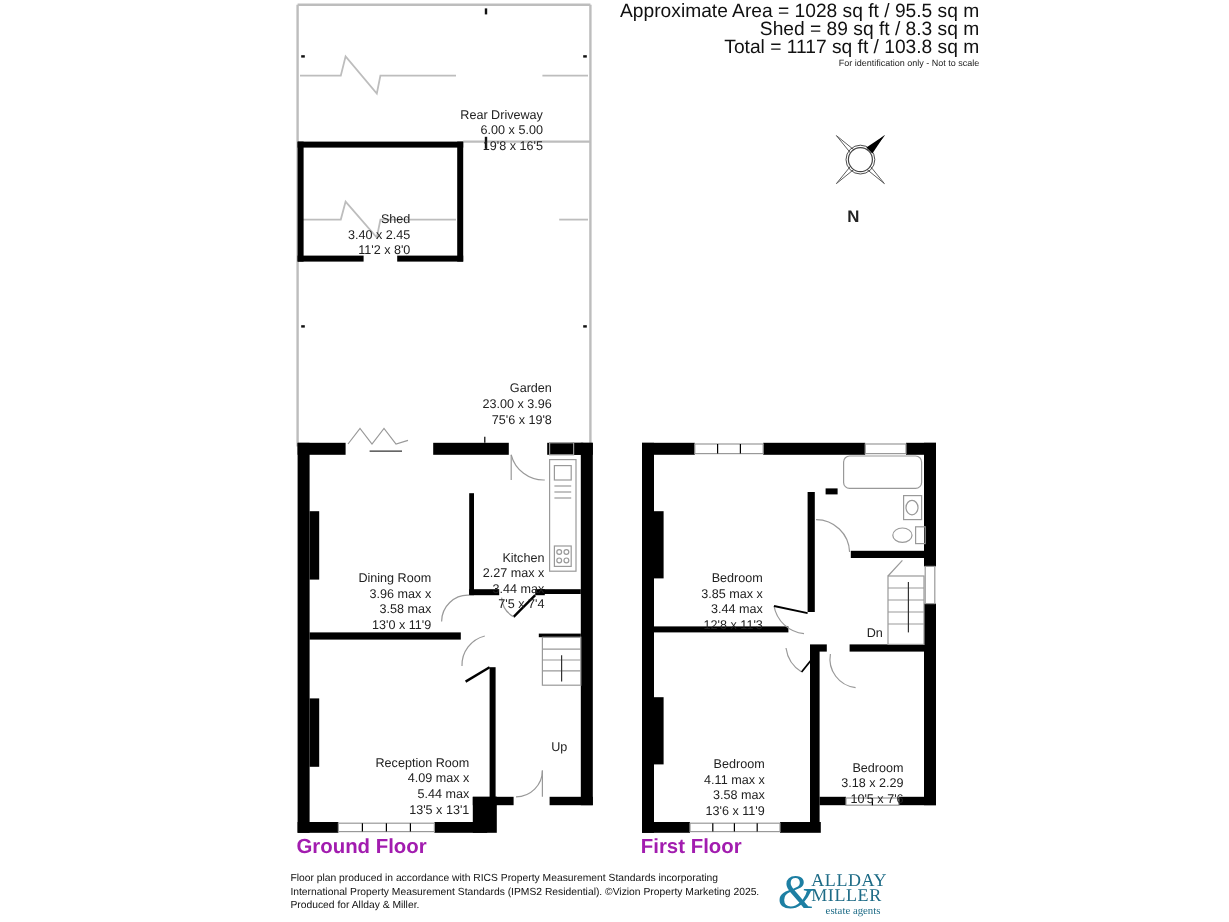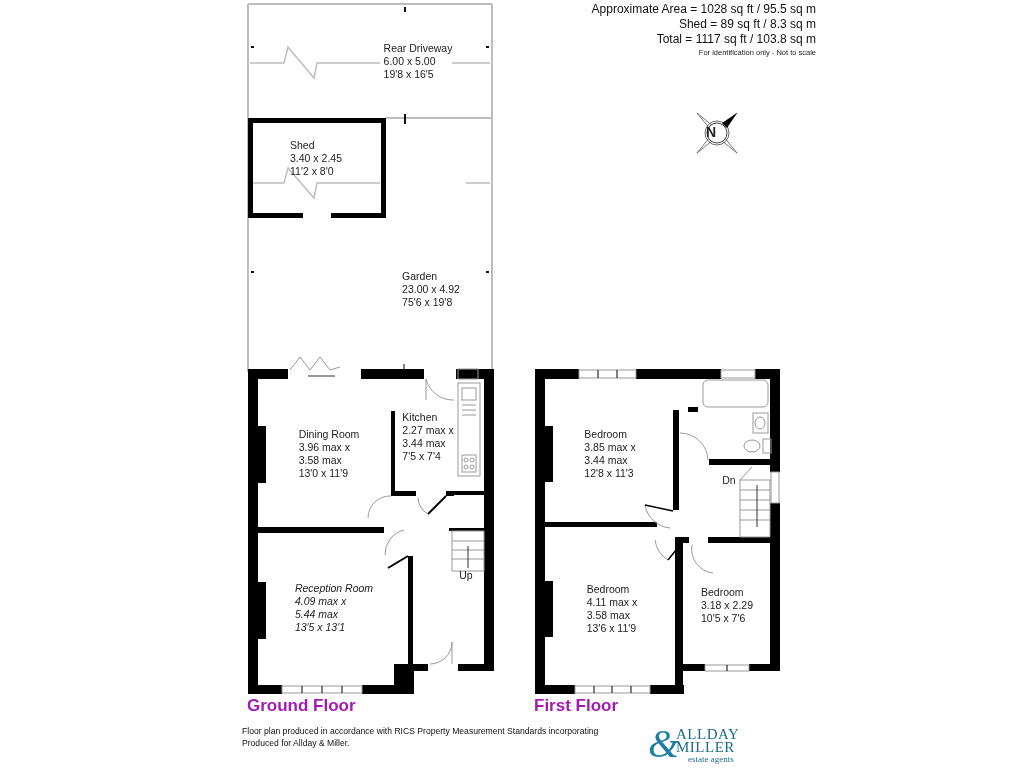--- a/index.html
+++ b/index.html
@@ -1,22 +1,22 @@
 <!DOCTYPE html>
 <html><head>
 <meta charset="utf-8">
 <style>
   html, body { margin:0; padding:0; background:#ffffff; }
   body { width:1024px; height:768px; position:relative; overflow:hidden; font-family:"Liberation Sans", sans-serif; color:#1a1a1a; }
   svg.plan { position:absolute; left:0; top:0; }
   .hdr { position:absolute; right:208px; top:2px; text-align:right; }
   .hdr .title { font-size:17px; font-weight:bold; color:#111; line-height:20px; }
-  .hdr .line { font-size:12px; line-height:15px; color:#111; }
+  .hdr .line { font-size:16px; line-height:15px; color:#111; }
   .hdr .note { font-size:7.5px; line-height:11px; color:#222; }
-  .lbl { position:absolute; text-align:left; font-size:10.5px; line-height:13px; color:#222; white-space:nowrap; transform:translateX(-50%); }
+  .lbl { position:absolute; text-align:right; font-size:10.5px; line-height:13px; color:#222; white-space:nowrap; transform:translateX(-50%);margin-top:48px; }
   .floor { position:absolute; font-size:17px; font-weight:bold; color:#a21caf; }
   .foot { position:absolute; left:242px; top:726px; font-size:8.6px; line-height:11.5px; color:#111; }
   .logo { position:absolute; left:648px; top:726px; width:120px; height:40px; }
   .logo .amp { position:absolute; left:0; top:-6px; font-family:"Liberation Serif", serif; font-size:40px; color:#1d7fa3; font-style:italic; }
   .logo .n1, .logo .n2 { position:absolute; left:28px; font-family:"Liberation Serif", serif; font-size:15px; color:#1d6b86; letter-spacing:0.5px; }
   .logo .n1 { top:0; } .logo .n2 { top:13px; }
   .logo .sub { position:absolute; left:40px; top:28px; font-family:"Liberation Serif", serif; font-size:9px; color:#1d6b86; }
 </style>
 </head>
 <body>
@@ -181,44 +181,44 @@
   <div class="note">For identification only - Not to scale</div>
 </div>
 
 <div class="lbl" style="left:711px;top:126px;font-weight:bold;font-size:14px;">N</div>
 
 <div class="lbl" style="left:418px;top:42px;">
   <div>Rear Driveway</div>
     <div>6.00 x 5.00</div>
     <div>19'8 x 16'5</div>
 </div>
-<div class="lbl" style="left:316px;top:139px;">
+<div class="lbl" style="left:316px;top:129px;">
   <div>Shed</div>
     <div>3.40 x 2.45</div>
     <div>11'2 x 8'0</div>
 </div>
 <div class="lbl" style="left:431px;top:270px;">
   <div>Garden</div>
-    <div>23.00 x 4.92</div>
+    <div>23.00 x 3.96</div>
     <div>75'6 x 19'8</div>
 </div>
 
 <div class="lbl" style="left:329px;top:428px;">
   <div>Dining Room</div>
     <div>3.96 max x</div>
     <div>3.58 max</div>
     <div>13'0 x 11'9</div>
 </div>
 <div class="lbl" style="left:428px;top:411px;">
   <div>Kitchen</div>
     <div>2.27 max x</div>
     <div>3.44 max</div>
     <div>7'5 x 7'4</div>
 </div>
-<div class="lbl" style="left:334px;top:582px;font-style:italic;">
+<div class="lbl" style="left:352px;top:582px;">
   <div>Reception Room</div>
     <div>4.09 max x</div>
     <div>5.44 max</div>
     <div>13'5 x 13'1</div>
 </div>
 <div class="lbl" style="left:466px;top:569px;">Up</div>
 
 <div class="lbl" style="left:610px;top:428px;">
   <div>Bedroom</div>
     <div>3.85 max x</div>
@@ -236,20 +236,21 @@
     <div>3.18 x 2.29</div>
     <div>10'5 x 7'6</div>
 </div>
 <div class="lbl" style="left:729px;top:474px;">Dn</div>
 
 <div class="floor" style="left:247px;top:696px;">Ground Floor</div>
 <div class="floor" style="left:534px;top:696px;">First Floor</div>
 
 <div class="foot">
   <div>Floor plan produced in accordance with RICS Property Measurement Standards incorporating</div>
+  <div>International Property Measurement Standards (IPMS2 Residential). ©Vizion Property Marketing 2025.</div>
   <div>Produced for Allday &amp; Miller.</div>
 </div>
 
 <div class="logo">
   <span class="amp">&amp;</span>
   <span class="n1">ALLDAY</span>
   <span class="n2">MILLER</span>
   <span class="sub">estate agents</span>
 </div>
 

